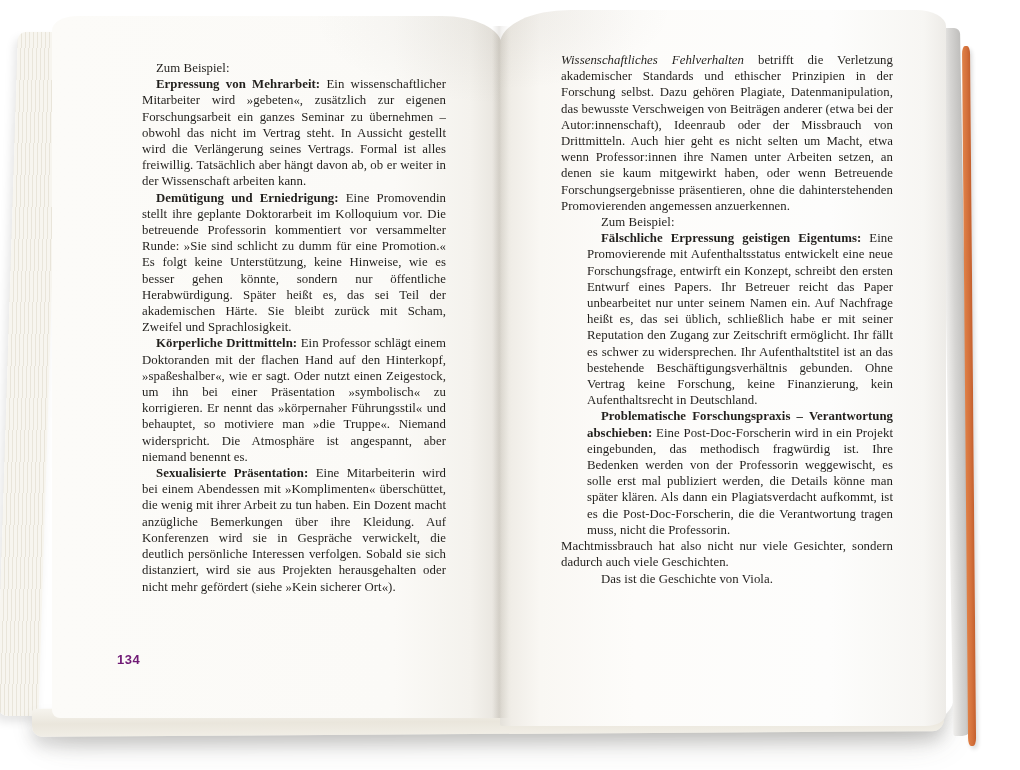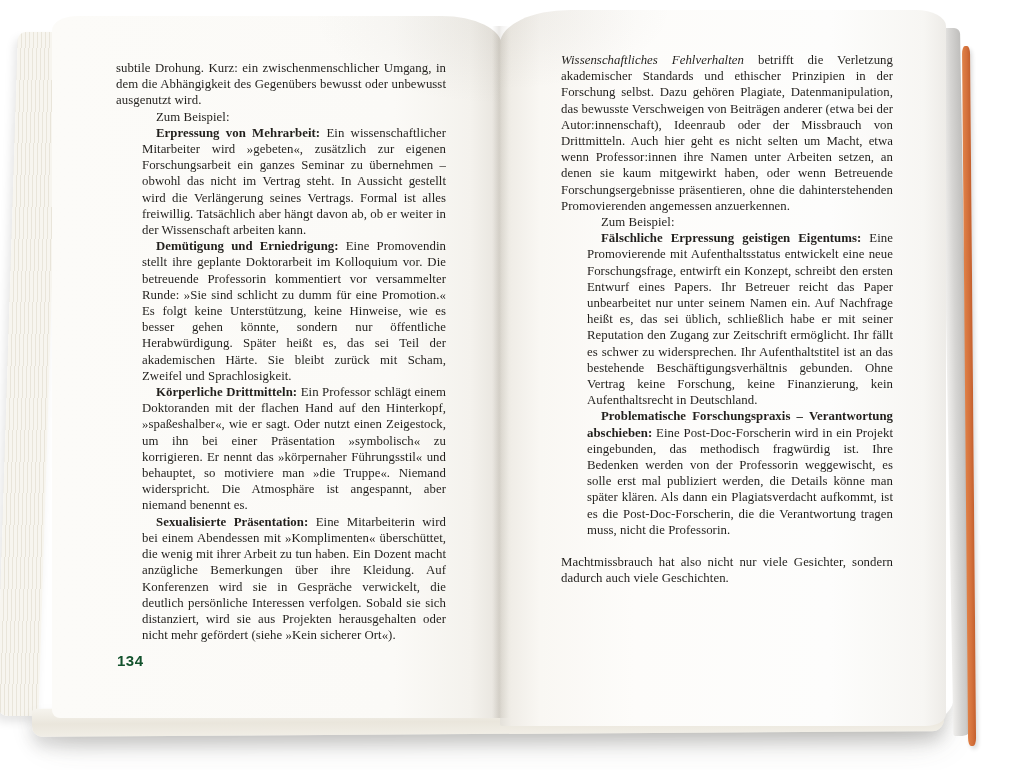--- a/index.html
+++ b/index.html
@@ -92,52 +92,49 @@
   .text-left  { left:116px; top:60px; width:330px; }
   .text-right { left:561px; top:52px; width:332px;font-family:Liberation Serif, serif; }
   .page-text p {
     margin:0;
     font-size:12.8px; line-height:16.2px;
     text-align:justify; hyphens:auto;
     color:#211f1c;
     letter-spacing:0.05px;
   }
   .page-text p.indent { text-indent:14px;margin-left:26px; }
-  .page-text p.gap-above { margin-top:16px; }
+  .page-text p.gap-above { }
   .lead { font-weight:bold; }
   .lead-it { font-style:italic; }
 
   
   .pagenum {
     position:absolute;
     font-family:"Liberation Sans", sans-serif;
-    font-size:15px; font-weight:bold; color:#14532d; letter-spacing:.5px;
+    font-size:13px; font-weight:bold; color:#701a75; letter-spacing:.5px;
   }
   .pagenum-left  { left:117px; top:652px; }
   .pagenum-right { left:561px; top:651px; width:332px; text-align:right; }
 </style>
 </head>
 <body>
 
 <div class="scene">
   <div class="book-shadow"></div>
 
   <div class="stack-left"></div>
   <div class="stack-bottom"></div>
   <div class="edge-right"></div>
   <div class="cover-orange"></div>
 
   <div class="page-left"></div>
   <div class="page-right"></div>
   <div class="gutter"></div>
 
   <div class="page-text text-left">
-    <p>
-      <span>subtile Drohung. Kurz: ein zwischenmenschlicher Umgang, in dem die Abhängigkeit des Gegenübers bewusst oder unbewusst ausgenutzt wird.</span>
-    </p>
     <p class="indent">
       <span>Zum Beispiel:</span>
     </p>
     <p class="indent">
       <span class="lead">Erpressung von Mehrarbeit:</span>
       <span>Ein wissenschaftlicher Mitarbeiter wird »gebeten«, zusätzlich zur eigenen Forschungsarbeit ein ganzes Seminar zu übernehmen – obwohl das nicht im Vertrag steht. In Aussicht gestellt wird die Verlängerung seines Vertrags. Formal ist alles freiwillig. Tatsächlich aber hängt davon ab, ob er weiter in der Wissenschaft arbeiten kann.</span>
     </p>
     <p class="indent">
       <span class="lead">Demütigung und Erniedrigung:</span>
       <span>Eine Promovendin stellt ihre geplante Doktorarbeit im Kolloquium vor. Die betreuende Professorin kommentiert vor versammelter Runde: »Sie sind schlicht zu dumm für eine Promotion.« Es folgt keine Unterstützung, keine Hinweise, wie es besser gehen könnte, sondern nur öffentliche Herabwürdigung. Später heißt es, das sei Teil der akademischen Härte. Sie bleibt zurück mit Scham, Zweifel und Sprachlosigkeit.</span>
@@ -164,16 +161,19 @@
       <span class="lead">Fälschliche Erpressung geistigen Eigentums:</span>
       <span>Eine Promovierende mit Aufenthaltsstatus entwickelt eine neue Forschungsfrage, entwirft ein Konzept, schreibt den ersten Entwurf eines Papers. Ihr Betreuer reicht das Paper unbearbeitet nur unter seinem Namen ein. Auf Nachfrage heißt es, das sei üblich, schließlich habe er mit seiner Reputation den Zugang zur Zeitschrift ermöglicht. Ihr fällt es schwer zu widersprechen. Ihr Aufenthaltstitel ist an das bestehende Beschäftigungsverhältnis gebunden. Ohne Vertrag keine Forschung, keine Finanzierung, kein Aufenthaltsrecht in Deutschland.</span>
     </p>
     <p class="indent">
       <span class="lead">Problematische Forschungspraxis – Verantwortung abschieben:</span>
       <span>Eine Post-Doc-Forscherin wird in ein Projekt eingebunden, das methodisch fragwürdig ist. Ihre Bedenken werden von der Professorin weggewischt, es solle erst mal publiziert werden, die Details könne man später klären. Als dann ein Plagiatsverdacht aufkommt, ist es die Post-Doc-Forscherin, die die Verantwortung tragen muss, nicht die Professorin.</span>
     </p>
     <p class="gap-above">
       <span>Machtmissbrauch hat also nicht nur viele Gesichter, sondern dadurch auch viele Geschichten.</span>
     </p>
+    <p class="indent">
+      <span>Das ist die Geschichte von Viola.</span>
+    </p>
   </div>
 
   <div class="pagenum pagenum-left">134</div>
 </div>
 
 </body></html>

